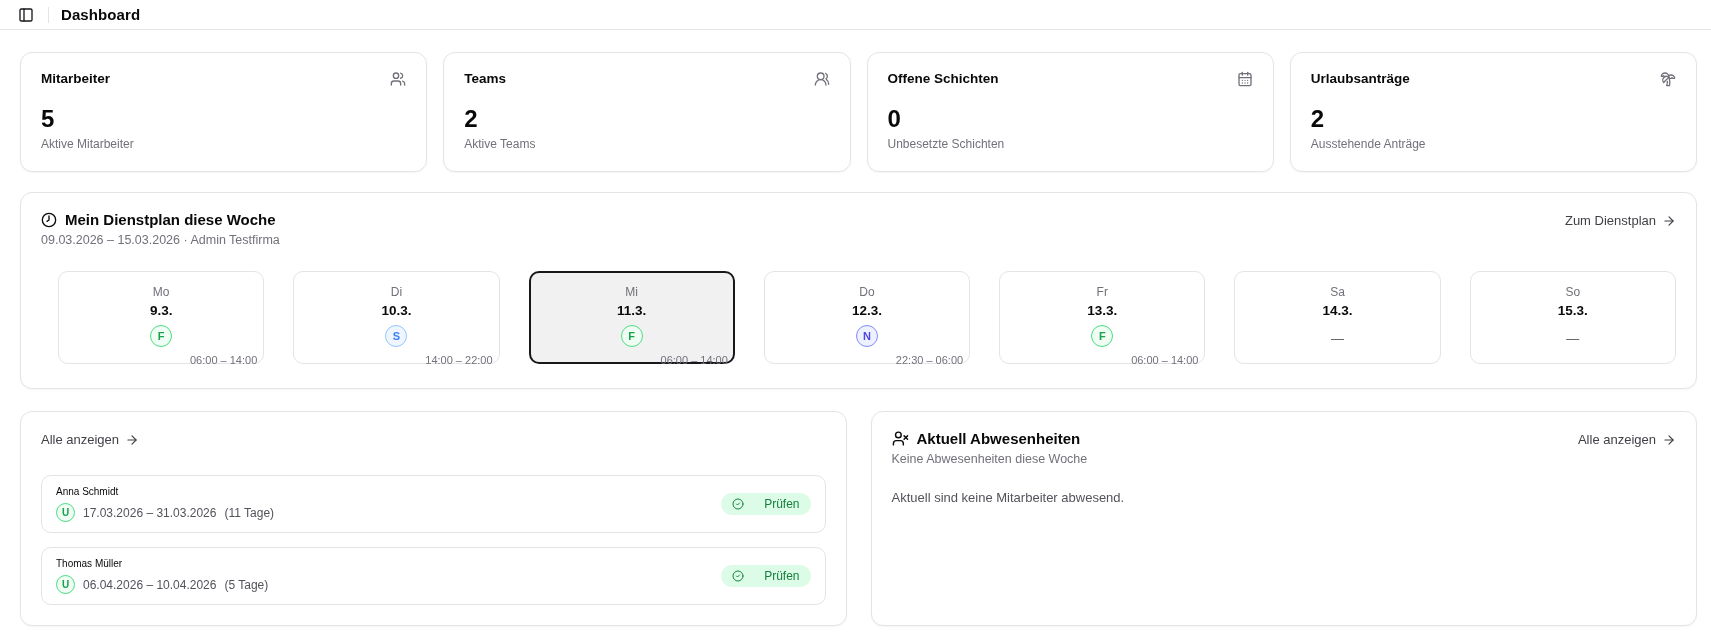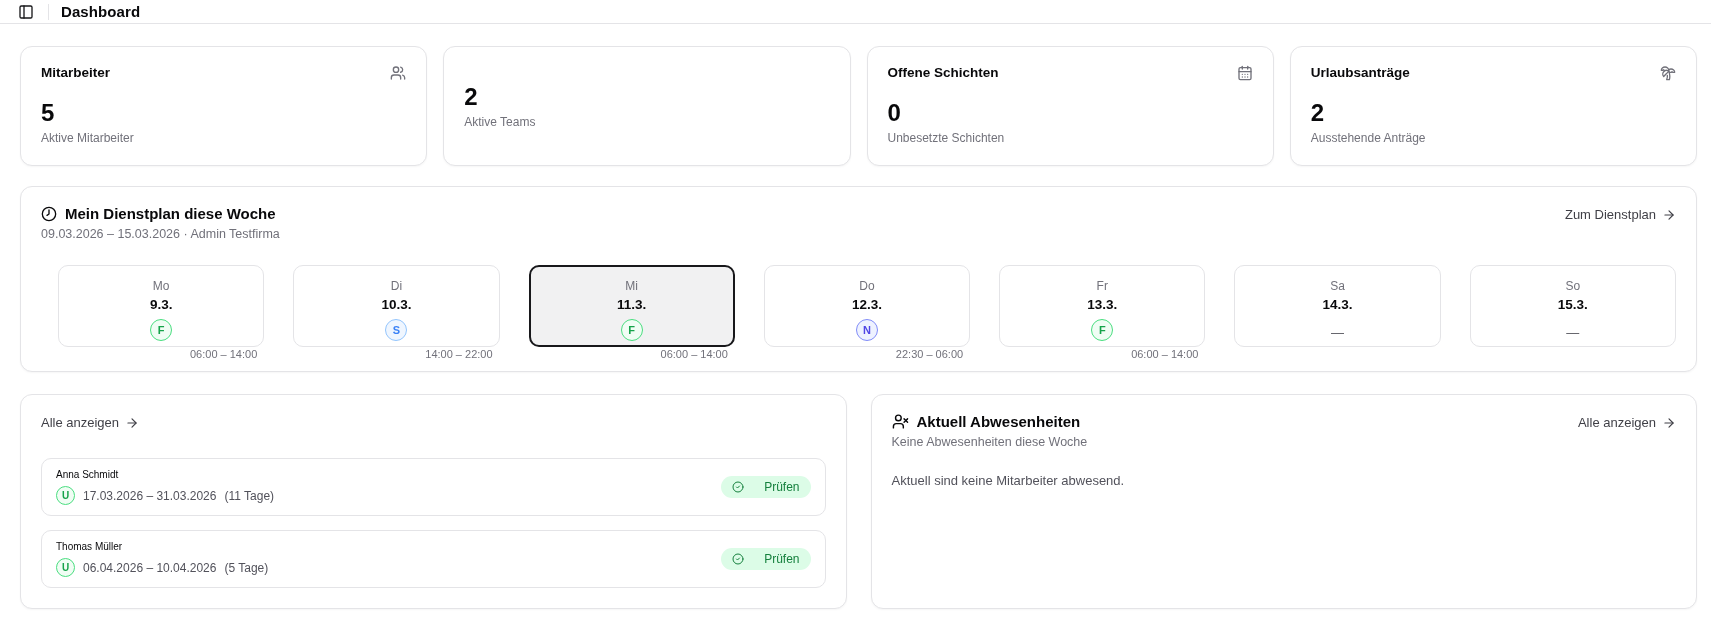--- a/index.html
+++ b/index.html
@@ -1,20 +1,20 @@
 <!DOCTYPE html>
 <html><head>
 <meta charset="utf-8">
 <style>
   * { margin:0; padding:0; box-sizing:border-box; }
   html,body { width:1711px; height:632px; background:#ffffff; overflow:hidden;
     font-family:"Liberation Sans", sans-serif; color:#09090b; }
 
   
-  .topbar { height:24px; display:flex; align-items:center; padding:0 12px;
+  .topbar { height:30px; display:flex; align-items:center; padding:0 12px;
     border-bottom:1px solid #e4e4e7; }
   .icon-btn { width:28px; height:28px; border:none; background:transparent; border-radius:6px;
     display:flex; align-items:center; justify-content:center; cursor:pointer; color:#18181b; }
   .topbar-divider { width:1px; height:16px; background:#e4e4e7; margin:0 12px 0 8px; }
   .topbar-title { font-size:15px; font-weight:700; letter-spacing:.1px; }
 
   
   .main { padding:22px 14px 0 20px; }
   svg { display:block; }
 
@@ -33,21 +33,21 @@
   .section { margin-top:20px; padding:18px 20px 24px; }
   .section-head { display:flex; justify-content:space-between; align-items:flex-start; }
   .section-titleline { display:flex; align-items:center; gap:8px; }
   .section-title { font-size:15px; font-weight:700; }
   .section-sub { font-size:12.5px; color:#71717a; margin-top:5px; }
   .link-btn { display:flex; align-items:center; gap:6px; font-size:13px; color:#3f3f46;
     background:none; border:none; cursor:pointer; font-family:inherit; padding:2px 0; }
 
   .week-grid { display:grid; grid-template-columns:repeat(7,1fr); gap:12px; margin-top:24px; }
   .day-card { border:1px solid #e4e4e7; border-radius:10px; text-align:center;
-    padding:13px 6px 14px; height:82px; cursor:pointer; background:#fff;margin-left:17px; }
+    padding:13px 6px 14px; height:93px; cursor:pointer; background:#fff;margin-left:17px; }
   .day-card.today { border:2px solid #18181b; background:#f1f1f2; padding:12px 5px 13px; }
   .day-name { font-size:12px; color:#71717a; font-weight:500; }
   .day-date { font-size:13.5px; font-weight:700; margin-top:4px; }
   .shift-badge { width:22px; height:22px; border-radius:50%; margin:7px auto 0;
     display:flex; align-items:center; justify-content:center;
     font-size:11px; font-weight:700; border:1px solid; }
   .shift-f { background:#f0fdf4; border-color:#4ade80; color:#16a34a; }
   .shift-s { background:#eff6ff; border-color:#93c5fd; color:#3b82f6; }
   .shift-n { background:#eef2ff; border-color:#818cf8; color:#4f46e5; }
   .day-time { font-size:11px; color:#71717a; margin-top:7px;text-align:right; }
@@ -99,20 +99,30 @@
               <path d="M22 21v-2a4 4 0 0 0-3-3.87"></path>
               <path d="M16 3.13a4 4 0 0 1 0 7.75"></path>
             </svg>
         </span>
       </div>
       <div class="stat-value">5</div>
       <div class="stat-label">Aktive Mitarbeiter</div>
     </div>
 
     <div class="card stat-card">
+      <div class="stat-head">
+        <span class="stat-title">Teams</span>
+        <span class="stat-icon">
+          <svg width="16" height="16" viewBox="0 0 24 24" fill="none" stroke="currentColor" stroke-width="2" stroke-linecap="round" stroke-linejoin="round">
+              <path d="M18 21a8 8 0 0 0-16 0"></path>
+              <circle cx="10" cy="8" r="5"></circle>
+              <path d="M22 20c0-3.37-2-6.5-4-8a5 5 0 0 0-.45-8.3"></path>
+            </svg>
+        </span>
+      </div>
       <div class="stat-value">2</div>
       <div class="stat-label">Aktive Teams</div>
     </div>
 
     <div class="card stat-card">
       <div class="stat-head">
         <span class="stat-title">Offene Schichten</span>
         <span class="stat-icon">
           <svg width="16" height="16" viewBox="0 0 24 24" fill="none" stroke="currentColor" stroke-width="2" stroke-linecap="round" stroke-linejoin="round">
               <rect x="3" y="4" width="18" height="18" rx="2"></rect>

